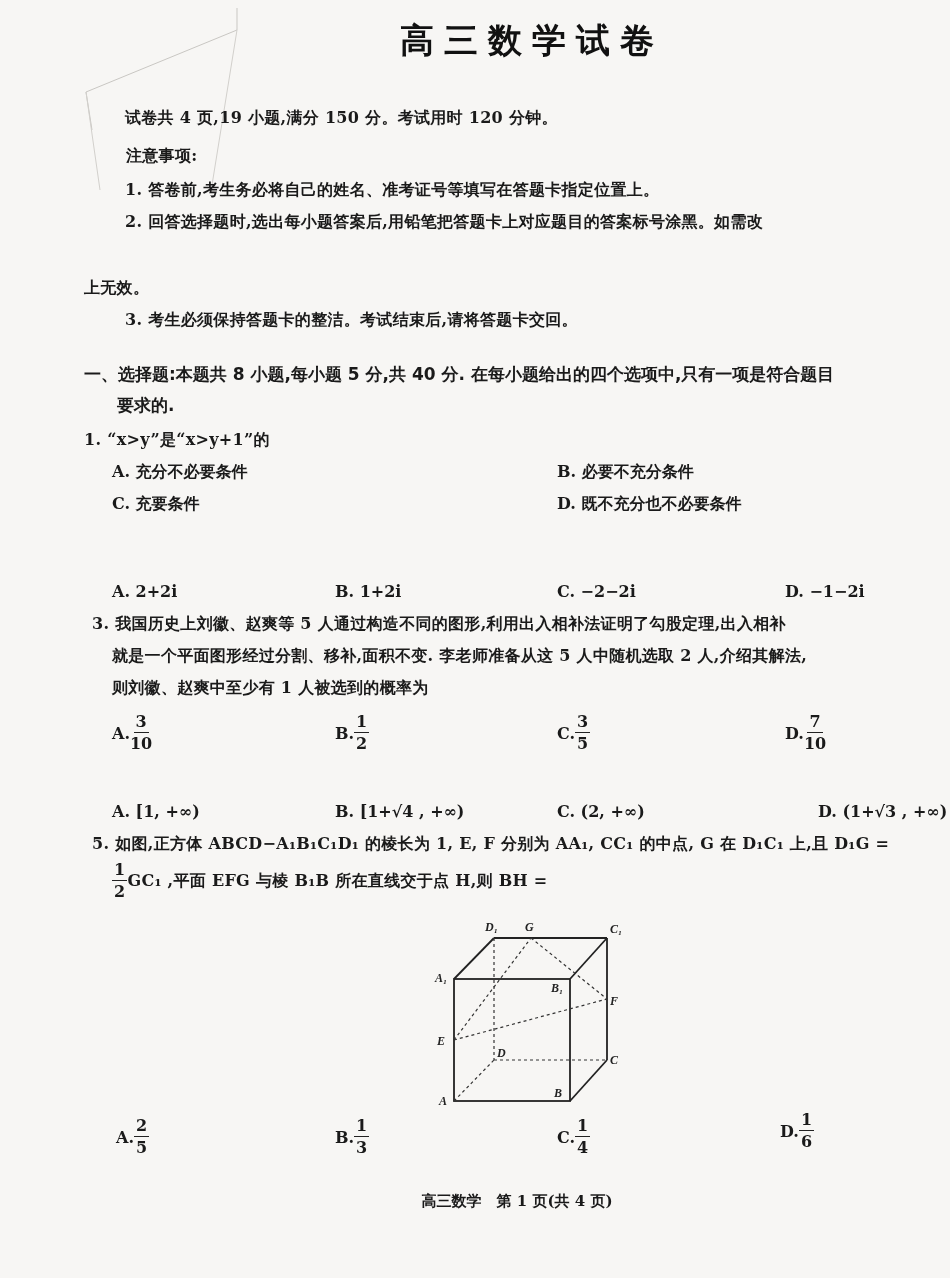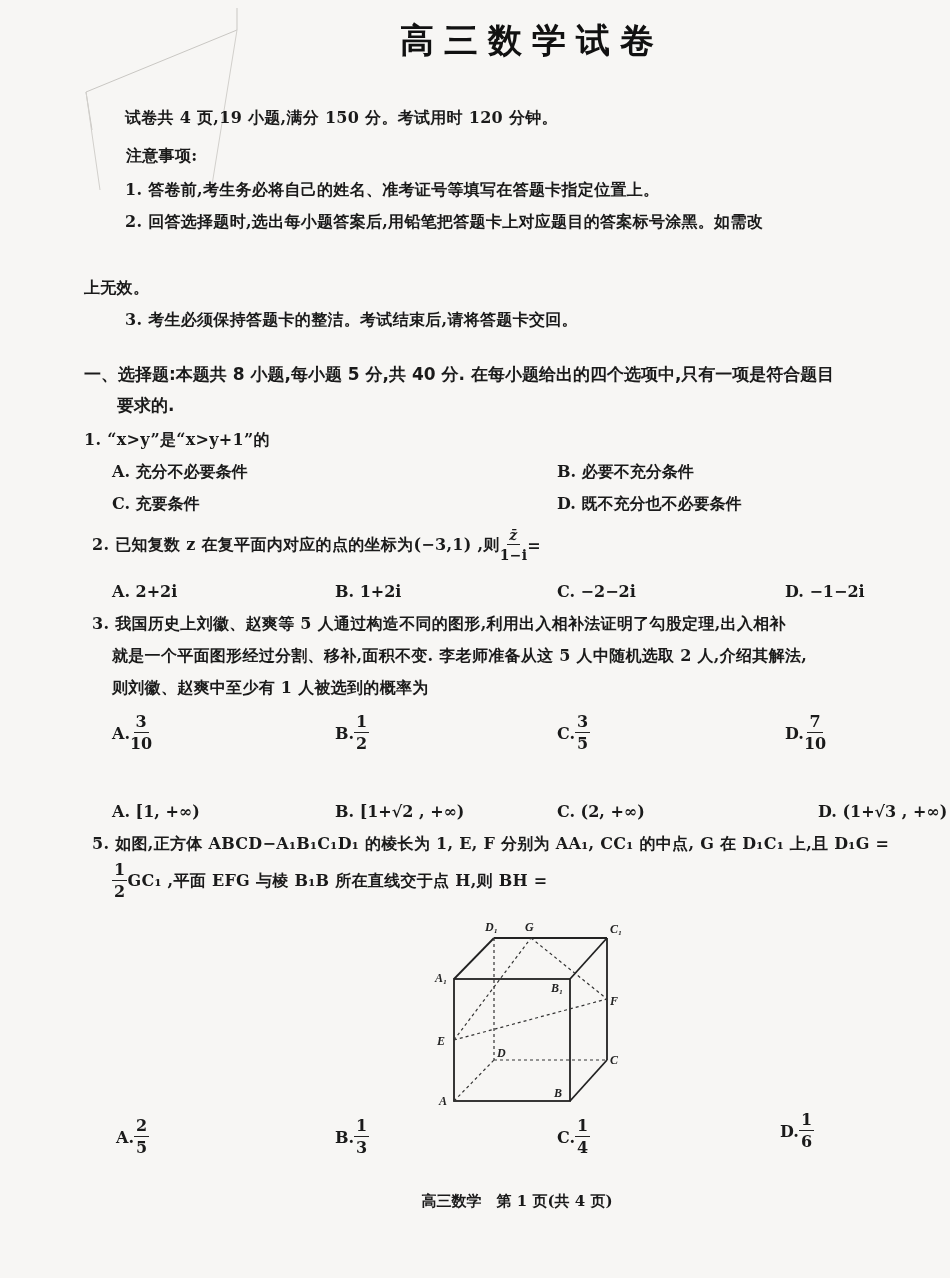--- a/index.html
+++ b/index.html
@@ -47,28 +47,20 @@
 
   <div class="abs sec" style="left:72px;top:363px;">一、选择题:本题共 8 小题,每小题 5 分,共 40 分. 在每小题给出的四个选项中,只有一项是符合题目</div>
   <div class="abs sec" style="left:105px;top:394px;">要求的.</div>
 
   <div class="abs txt" style="left:72px;top:430px;">1. “x&gt;y”是“x&gt;y+1”的</div>
   <div class="abs opt" style="left:100px;top:462px;">A. 充分不必要条件</div>
   <div class="abs opt" style="left:545px;top:462px;">B. 必要不充分条件</div>
   <div class="abs opt" style="left:100px;top:494px;">C. 充要条件</div>
   <div class="abs opt" style="left:545px;top:494px;">D. 既不充分也不必要条件</div>
 
-  <div class="abs txt" style="left:80px;top:528px;display:flex;align-items:center;">
-    <span>2. 已知复数 z 在复平面内对应的点的坐标为(−3,1) ,则</span>
-    <span class="frac" style="font-size:14px;">
-      <span class="num i">z̄</span>
-      <span class="den">1−i</span>
-    </span>
-    <span>=</span>
-  </div>
   <div class="abs opt" style="left:100px;top:582px;">A. 2+2i</div>
   <div class="abs opt" style="left:323px;top:582px;">B. 1+2i</div>
   <div class="abs opt" style="left:545px;top:582px;">C. −2−2i</div>
   <div class="abs opt" style="left:773px;top:582px;">D. −1−2i</div>
 
   <div class="abs txt" style="left:80px;top:614px;">3. 我国历史上刘徽、赵爽等 5 人通过构造不同的图形,利用出入相补法证明了勾股定理,出入相补</div>
   <div class="abs txt" style="left:100px;top:646px;">就是一个平面图形经过分割、移补,面积不变. 李老师准备从这 5 人中随机选取 2 人,介绍其解法,</div>
   <div class="abs txt" style="left:100px;top:678px;">则刘徽、赵爽中至少有 1 人被选到的概率为</div>
 
   <div class="abs opt" style="left:100px;top:714px;display:flex;align-items:center;">
@@ -94,21 +86,21 @@
   </div>
   <div class="abs opt" style="left:773px;top:714px;display:flex;align-items:center;">
     <span>D.</span>
     <span class="frac">
         <span class="num">7</span>
         <span class="den">10</span>
       </span>
   </div>
 
   <div class="abs opt" style="left:100px;top:802px;">A. [1, +∞)</div>
-  <div class="abs opt" style="left:323px;top:802px;">B. [1+√2 , +∞)</div>
+  <div class="abs opt" style="left:323px;top:802px;">B. [1+√4 , +∞)</div>
   <div class="abs opt" style="left:545px;top:802px;">C. (2, +∞)</div>
   <div class="abs opt" style="left:773px;top:802px;margin-left:33px;">D. (1+√3 , +∞)</div>
 
   <div class="abs txt" style="left:80px;top:834px;">5. 如图,正方体 ABCD−A₁B₁C₁D₁ 的棱长为 1, E, F 分别为 AA₁, CC₁ 的中点, G 在 D₁C₁ 上,且 D₁G =</div>
   <div class="abs txt" style="left:100px;top:862px;display:flex;align-items:center;">
     <span class="frac">
         <span class="num">1</span>
         <span class="den">2</span>
       </span>
     <span>GC₁ ,平面 EFG 与棱 B₁B 所在直线交于点 H,则 BH =</span>

